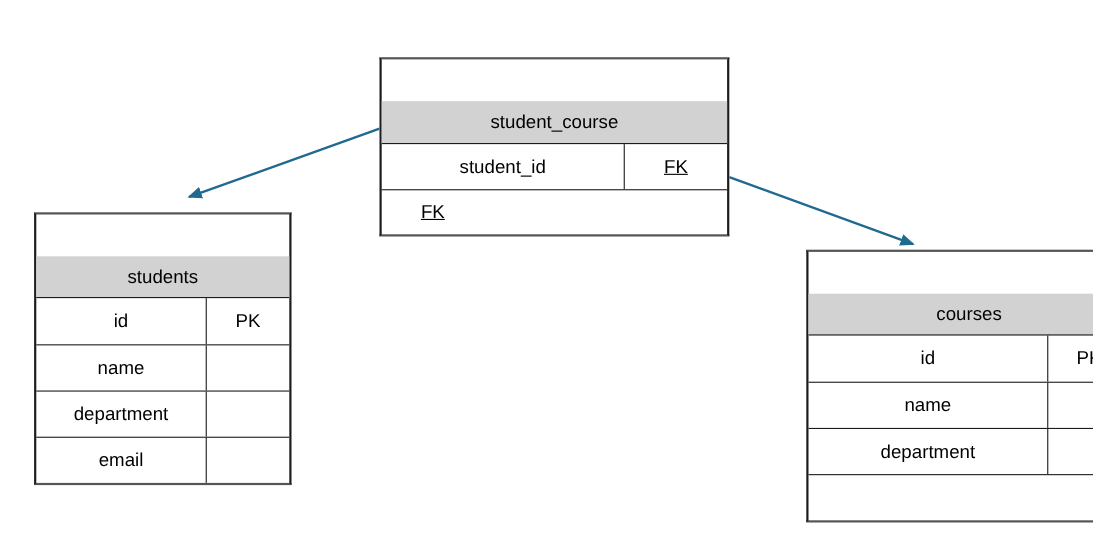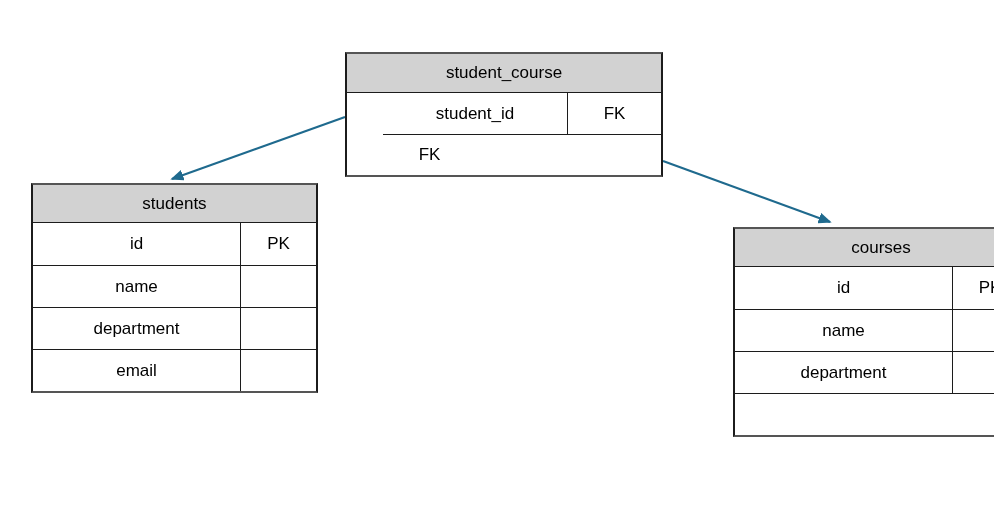--- a/index.html
+++ b/index.html
@@ -24,34 +24,35 @@
     background:#ffffff;
     border:2px solid var(--c-border);
     border-top-color:var(--c-border-soft);
     border-bottom-color:var(--c-border-soft);
   }
   .erd-header{
     background:var(--c-header-fill);
     display:flex;align-items:center;justify-content:center;
     font-size:17px;
     border-bottom:1.5px solid var(--c-border);
+    margin-top:38px;
   }
   .erd-row{display:flex;}
   .erd-row + .erd-row{border-top:1.5px solid var(--c-border);}
   .erd-cell{
     display:flex;align-items:center;justify-content:center;
     font-size:17px;
   }
   .erd-cell.field{flex:1;border-right:1.5px solid var(--c-border);}
   
   #tbl-student-course{left:345px;top:52px;width:318px;}
   #tbl-student-course .erd-header{height:39px;}
-  #tbl-student-course .erd-row{height:41px;margin-left:36px;}
-  #tbl-student-course .erd-cell.key{width:93px;}
-  #tbl-students{left:31px;top:183px;width:287px;}
+  #tbl-student-course .erd-row{height:41px;}
+  #tbl-student-course .erd-cell.key{width:93px;text-decoration:underline;}
+  #tbl-students{left:31px;top:193px;width:234px;}
   #tbl-students .erd-header{height:38px;}
   #tbl-students .erd-row{height:42px;}
   #tbl-students .erd-cell.key{width:75px;}
   #tbl-courses{left:733px;top:227px;width:296px;}
   #tbl-courses .erd-header{height:38px;}
   #tbl-courses .erd-row{height:42px;}
   #tbl-courses .erd-cell.key{width:74px;}
 </style>
 </head>
 <body>

